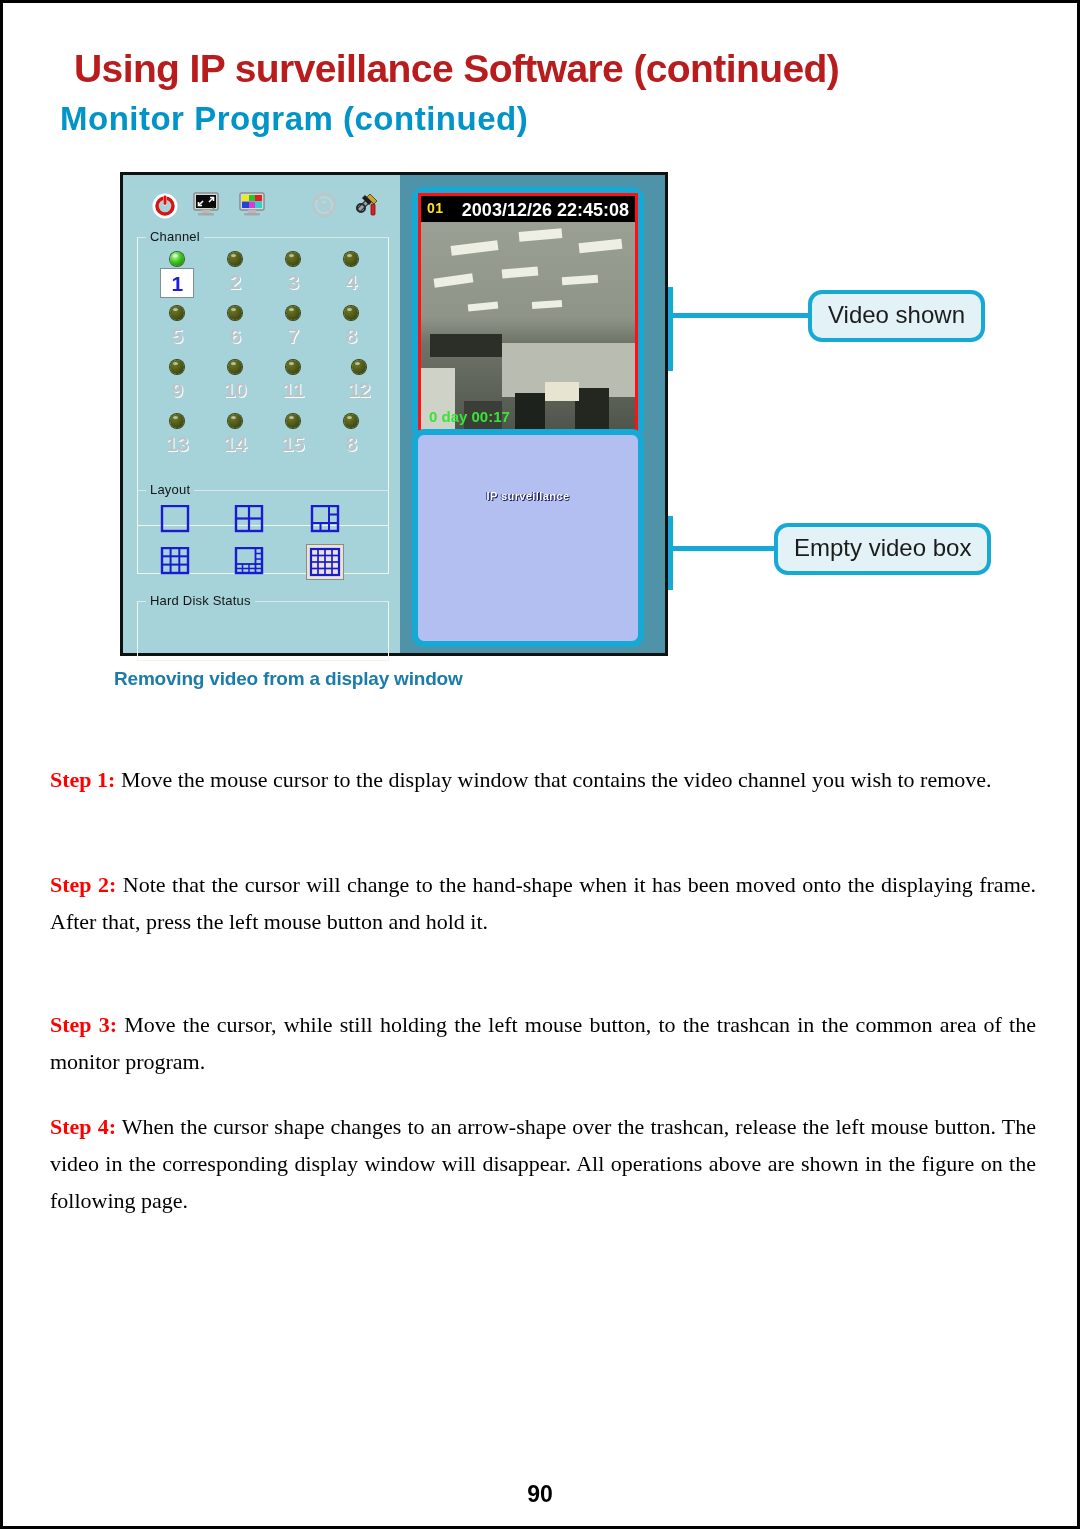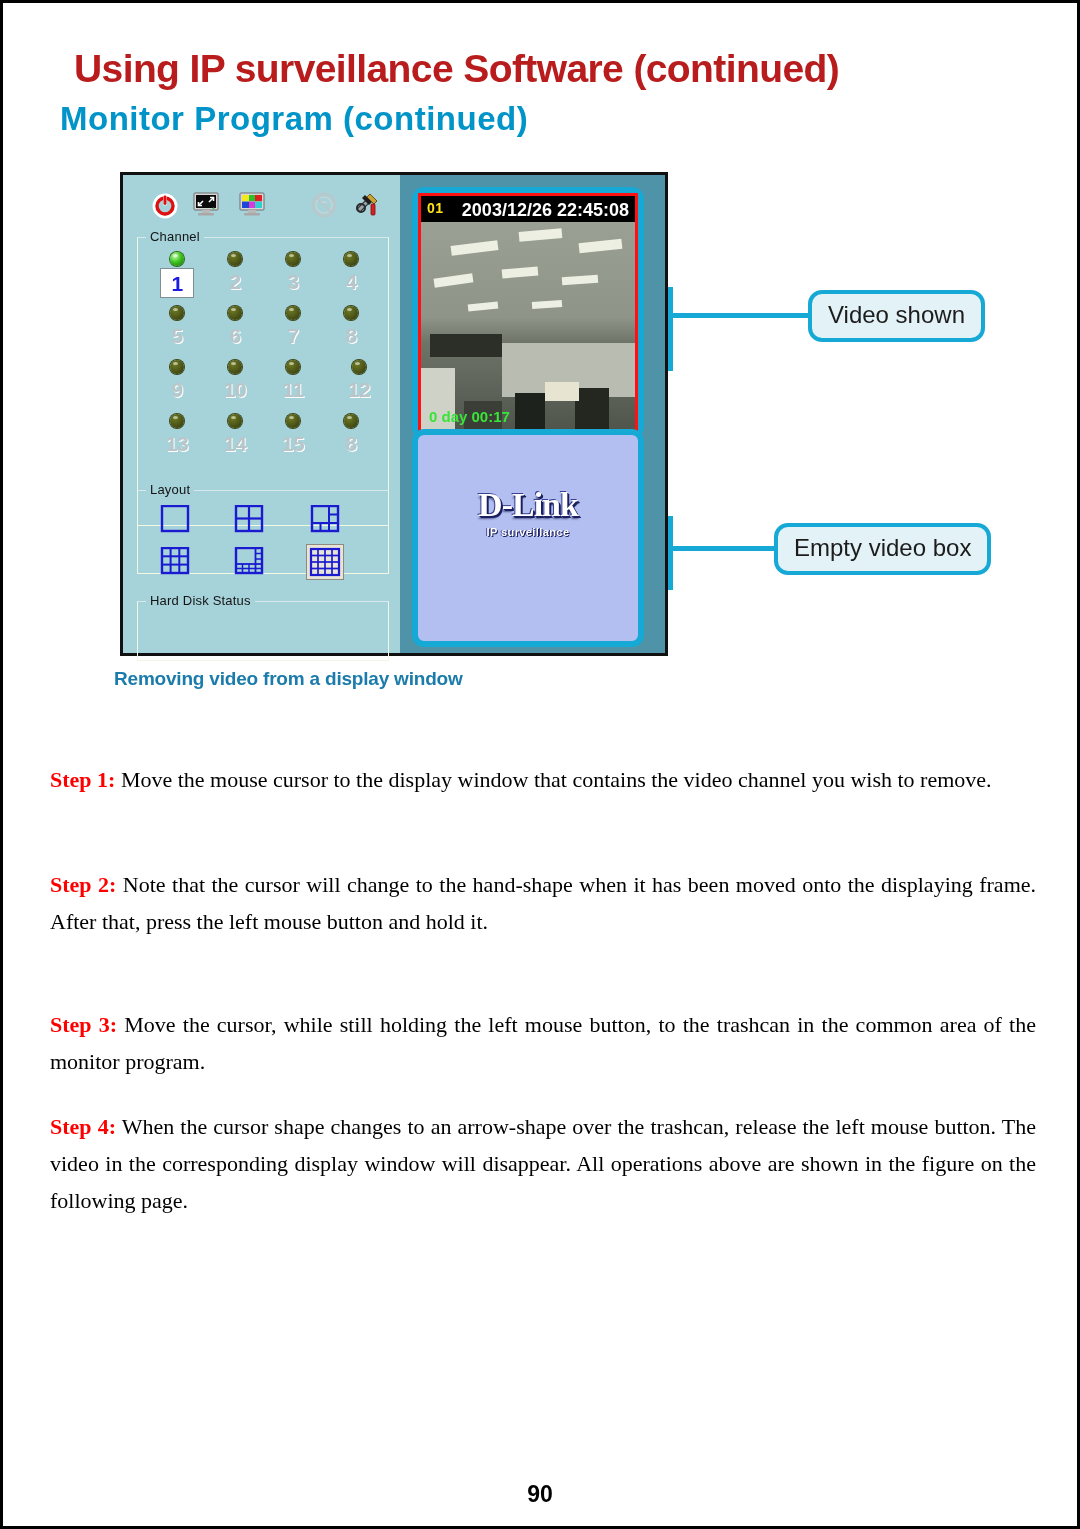--- a/index.html
+++ b/index.html
@@ -584,21 +584,20 @@
           <div class="desk-block" style="left:20%;top:86%;width:18%;height:14%;background:#3a3e36;"></div>
         </div>
         <div class="vid-label-ch">01</div>
         <div class="vid-label-time">2003/12/26 22:45:08</div>
         <div class="vid-label-dur">0 day  00:17</div>
       </div>
     </div>
 
     <div class="vid-frame vid-empty">
       <div class="logo-wrap">
-        <div class="logo-main">D-Link</div>
         <div class="logo-sub">IP surveillance</div>
       </div>
     </div>
   </div>
 </div>
 
 <div class="leader-v leader-v1"></div>
 <div class="leader leader-1"></div>
 <div class="callout callout-1">Video shown</div>
 

